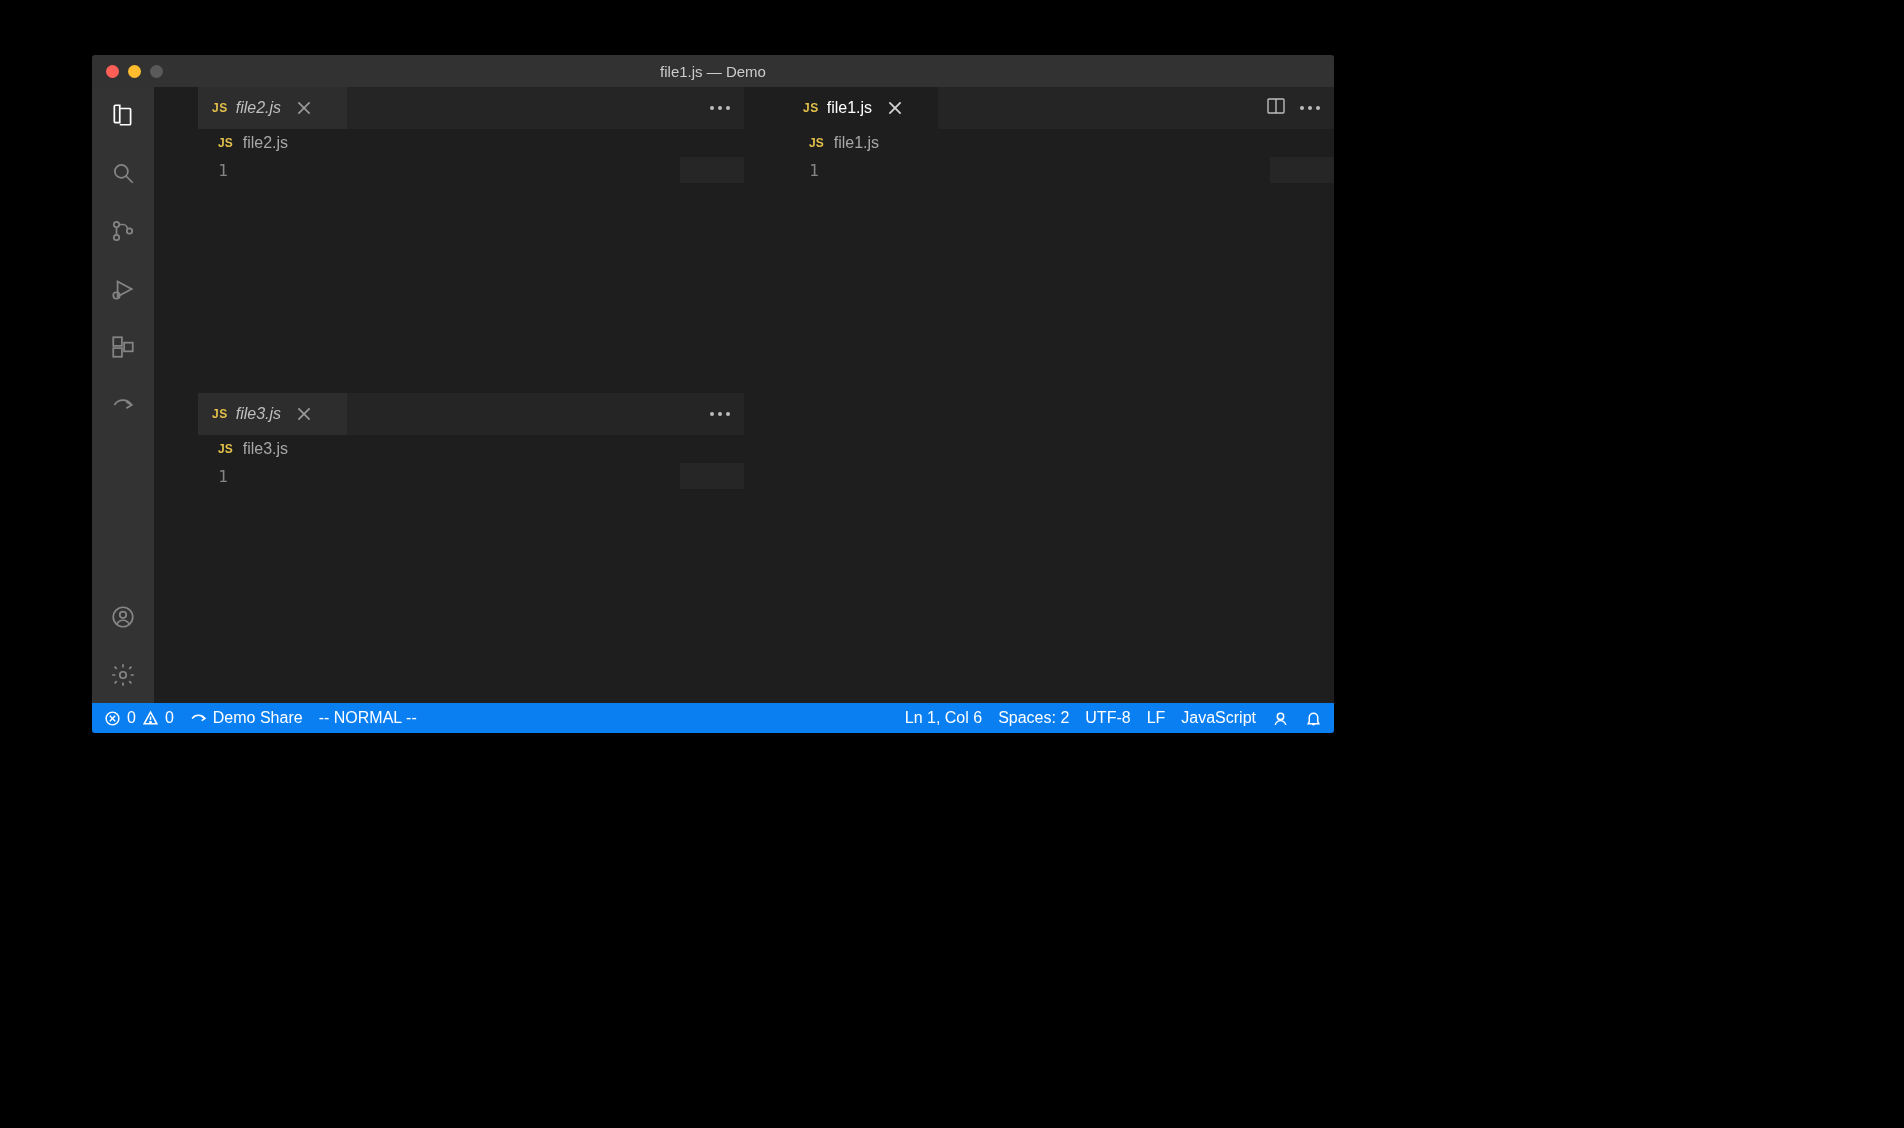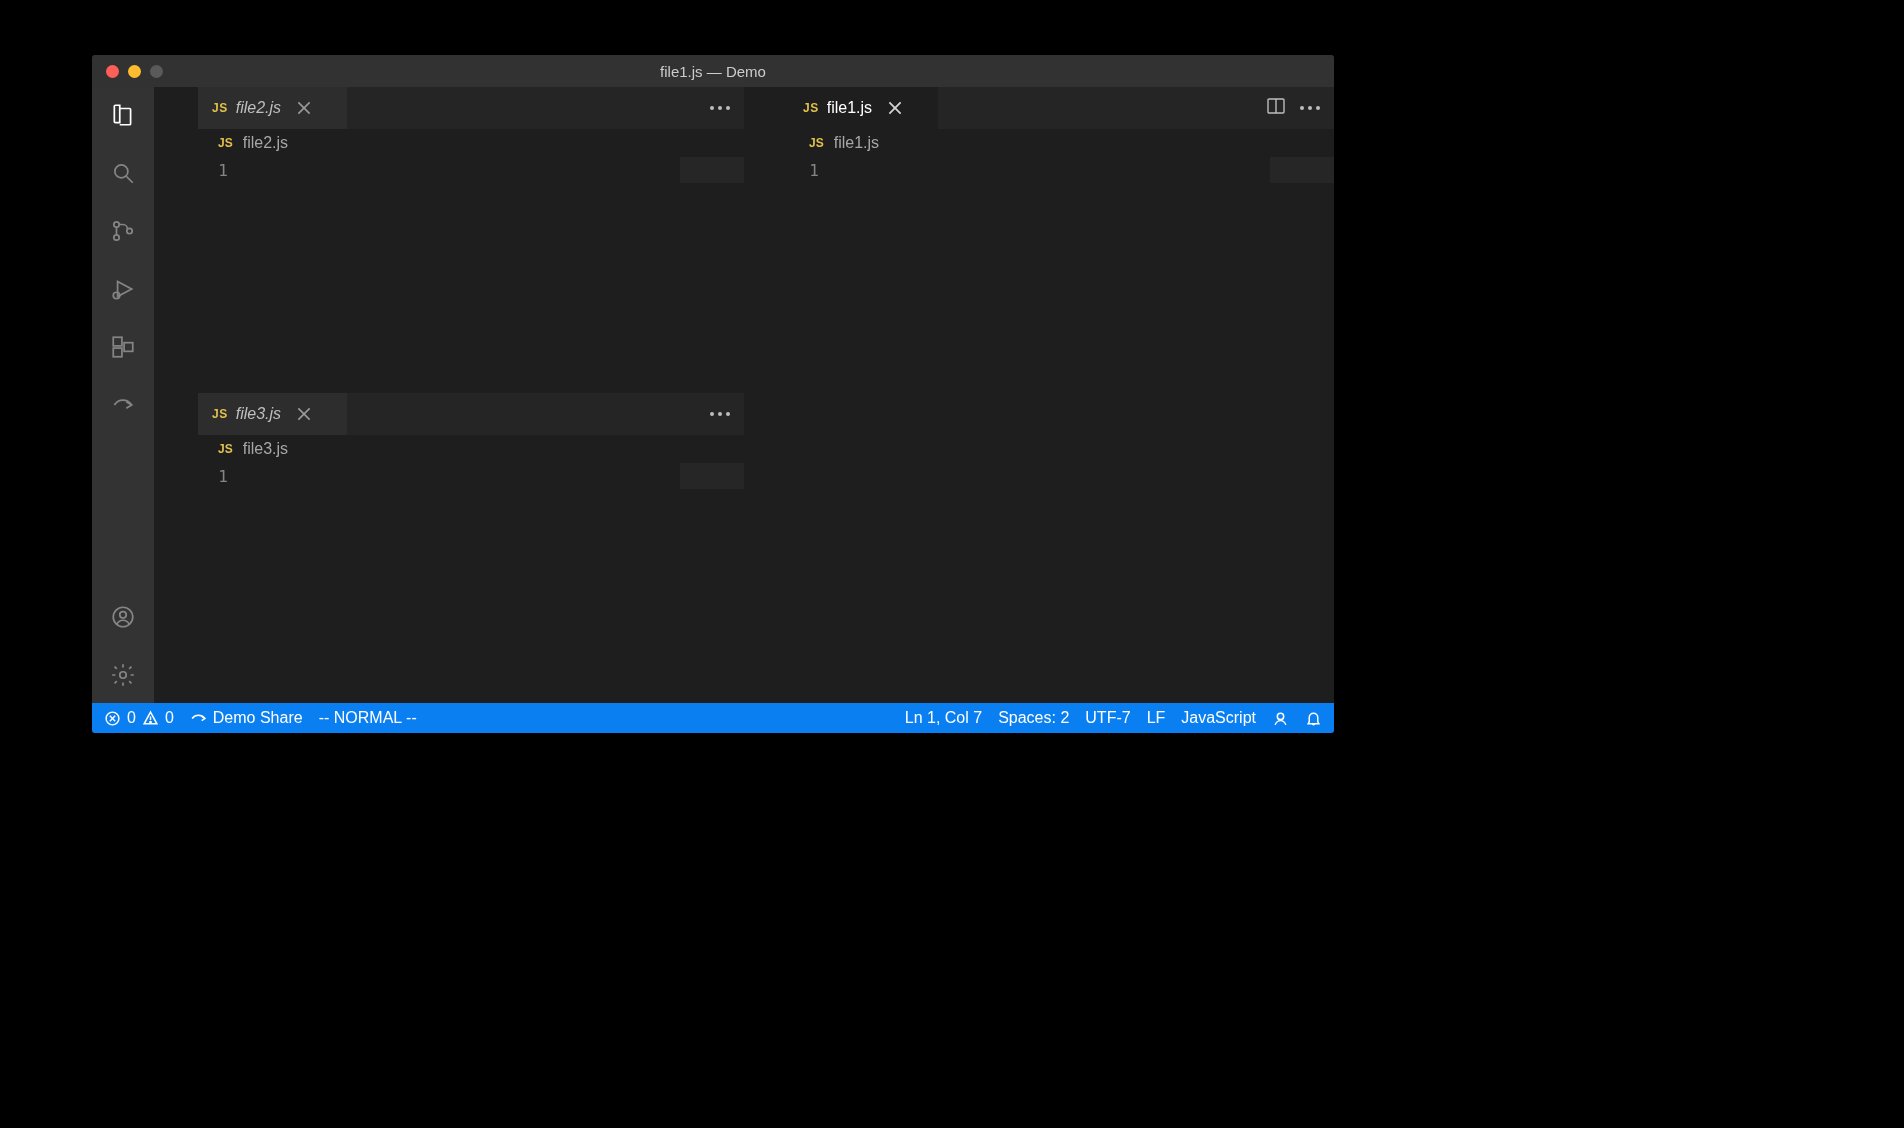--- a/index.html
+++ b/index.html
@@ -421,27 +421,27 @@
           <path d="M2 8c3-4 9-4 12 0"></path>
           <path d="M11 6l3 2-3 2"></path>
         </svg>
       <span>Demo Share</span>
     </div>
     <div class="sb-item">
       <span>-- NORMAL --</span>
     </div>
     <div class="spacer"></div>
     <div class="sb-item">
-      <span>Ln 1, Col 7</span>
+      <span>Ln 1, Col 6</span>
     </div>
     <div class="sb-item">
       <span>Spaces: 2</span>
     </div>
     <div class="sb-item">
-      <span>UTF-7</span>
+      <span>UTF-8</span>
     </div>
     <div class="sb-item">
       <span>LF</span>
     </div>
     <div class="sb-item">
       <span>JavaScript</span>
     </div>
     <div class="sb-item">
       <svg viewBox="0 0 16 16" fill="none" stroke="currentColor" stroke-width="1.4">
           <circle cx="8" cy="6" r="3"></circle>

